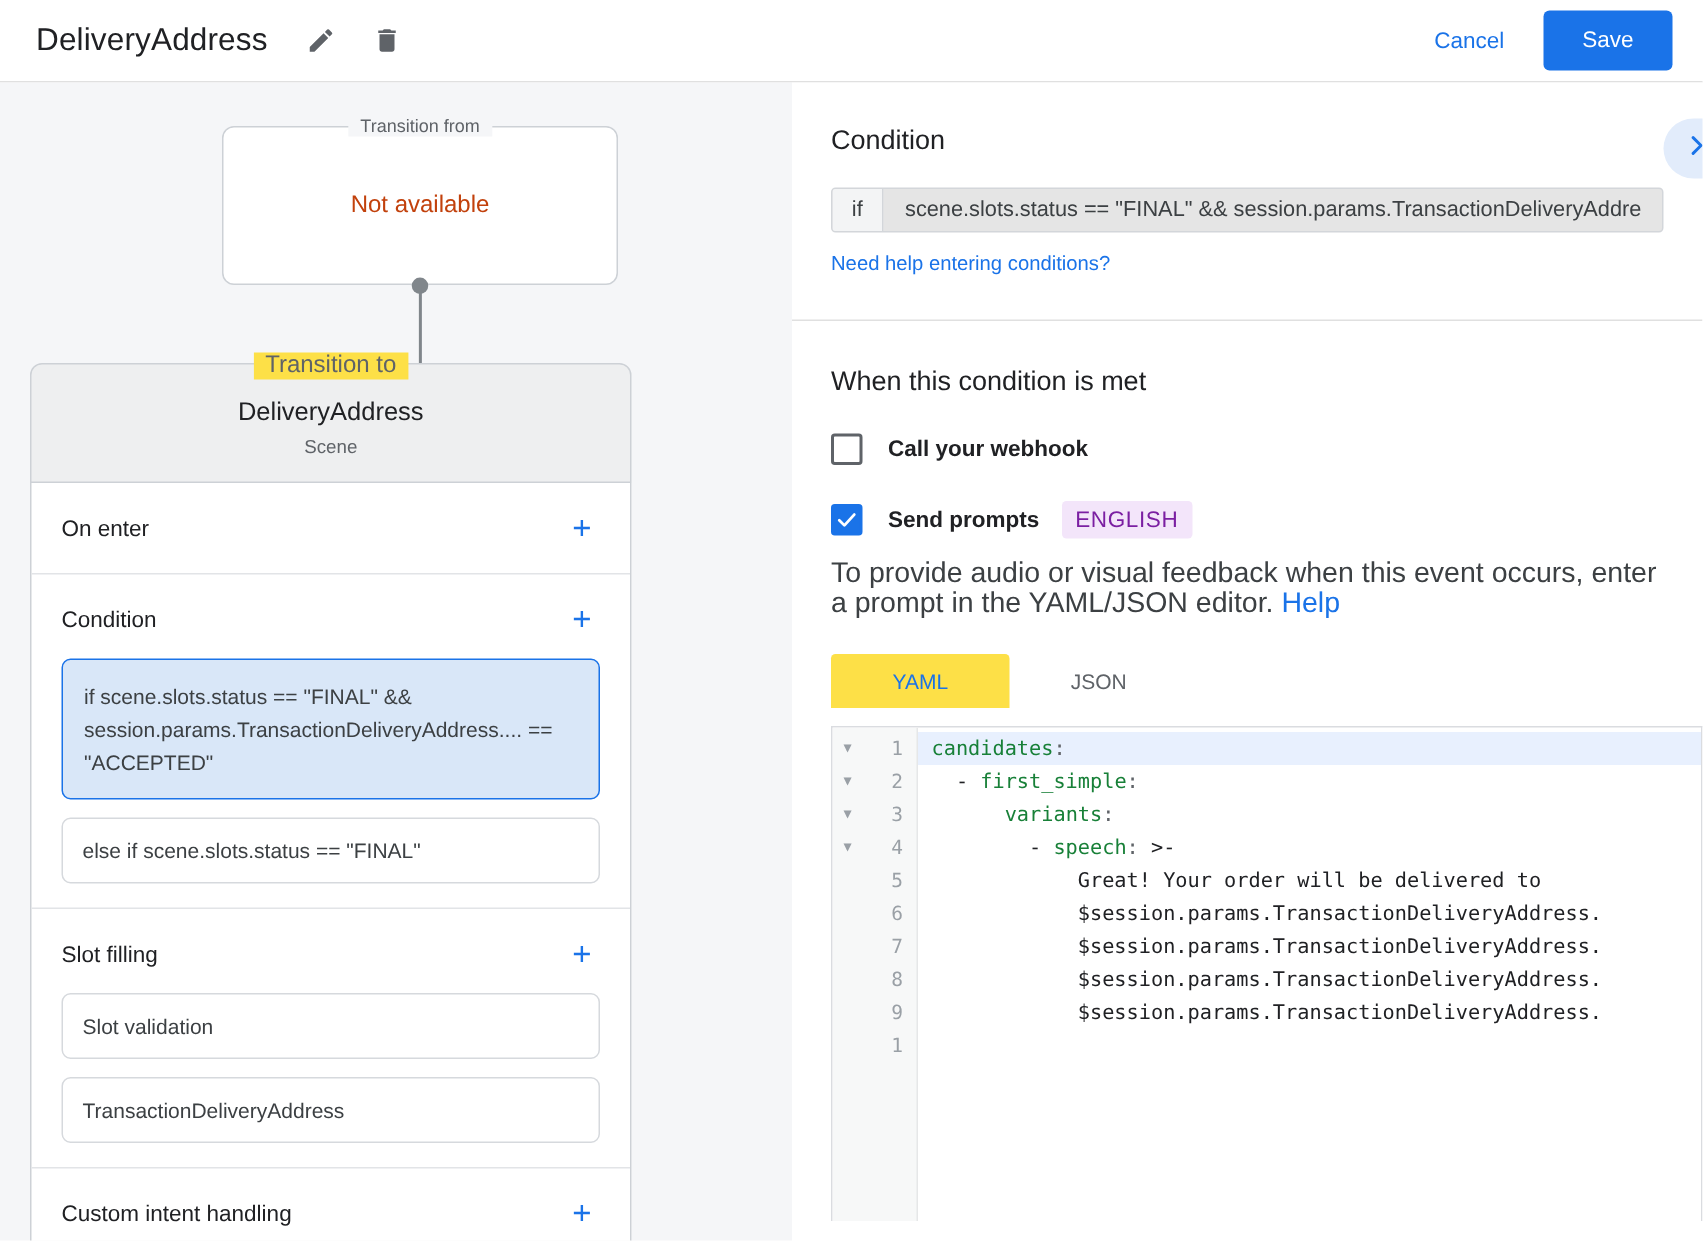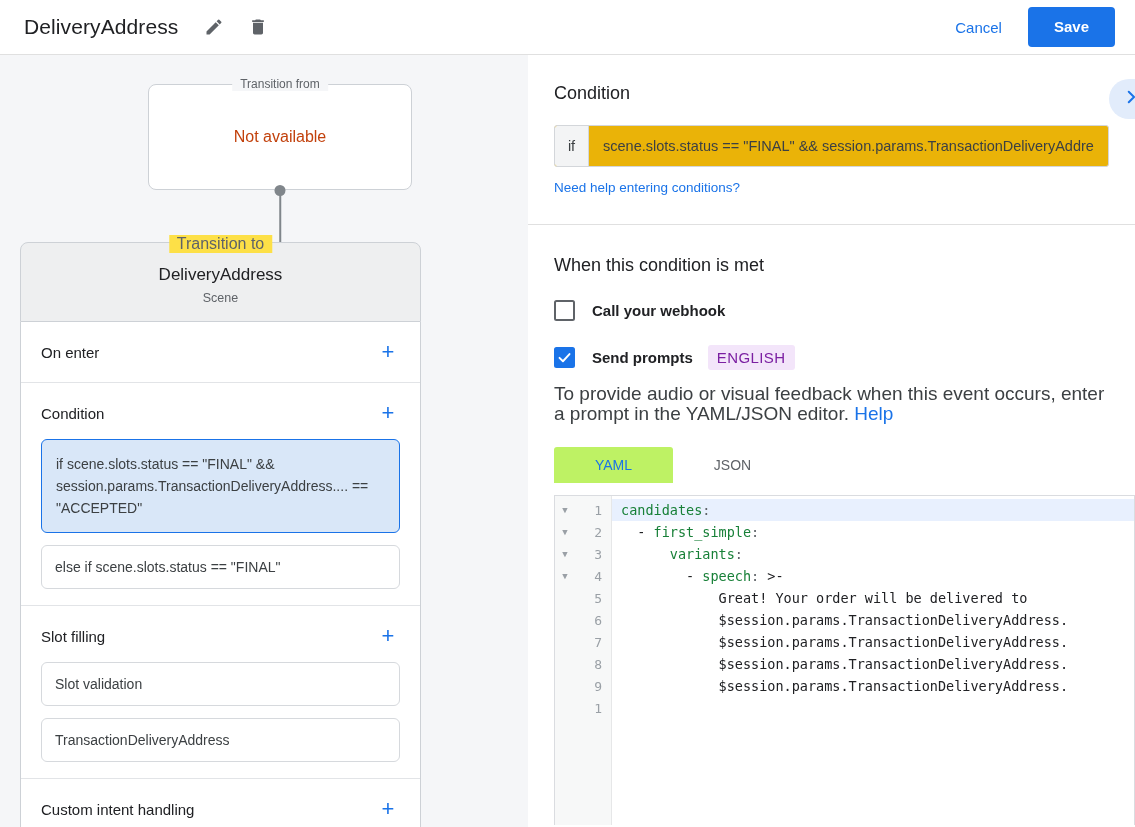--- a/index.html
+++ b/index.html
@@ -36,21 +36,21 @@
   .topbar-spacer { flex: 1; }
   .cancel-btn {
     color: #1a73e8; font-size: 15px; font-weight: 500;
     padding: 8px 14px; border-radius: 4px; cursor: pointer;
     background: transparent; border: none;
     font-family: inherit;
   }
   .save-btn {
     margin-left: 12px; margin-right: 20px;
     background: #1a73e8; color: #ffffff;
-    font-size: 15px; font-weight: 700;
+    font-size: 15px; font-weight: 400;
     padding: 0 26px; height: 40px; line-height: 40px;
     border: none; border-radius: 4px; cursor: pointer;
     font-family: inherit;
   }
 
   
   .left-pane {
     position: absolute; left: 0; top: 55px;
     width: 528px; height: 772px;
     background: #f5f6f8;
@@ -176,23 +176,23 @@
     background: #e2ecfb; border-radius: 20px 0 0 20px;
     display: flex; align-items: center; justify-content: center;
     cursor: pointer;
   }
 
   .if-row {
     margin-top: 21px;
     display: flex;
     border: 1px solid #d3d6da;
     border-radius: 3px;
-    height: 42px;
+    height: 30px;
     overflow: hidden;
-    background: #eab308;
+    background: #e5e5e5;
   }
   .if-label {
     width: 34px; background: #f3f4f5;
     border-right: 1px solid #d3d6da;
     display: flex; align-items: center; justify-content: center;
     font-size: 14.5px; color: #3c4043;
     flex: none;
   }
   .if-input {
     flex: 1; border: none; outline: none;
@@ -236,21 +236,21 @@
 
   
   .tabs { display: flex; margin-top: 23px; }
   .tab {
     width: 119px; height: 36px;
     display: flex; align-items: center; justify-content: center;
     font-size: 14px; color: #5f6368; cursor: pointer;
     border-radius: 3px 3px 0 0;
     font-weight: 500;
   }
-  .tab.active { background: #bef264; color: #1a73e8; }
+  .tab.active { background: #fde047; color: #1a73e8; }
 
   .editor {
     margin-top: 12px;
     border: 1px solid #dadce0;
     border-bottom: none;
     height: 330px;
     display: flex;
     background: #ffffff;
     overflow: hidden;
     font-family: "DejaVu Sans Mono", monospace;

